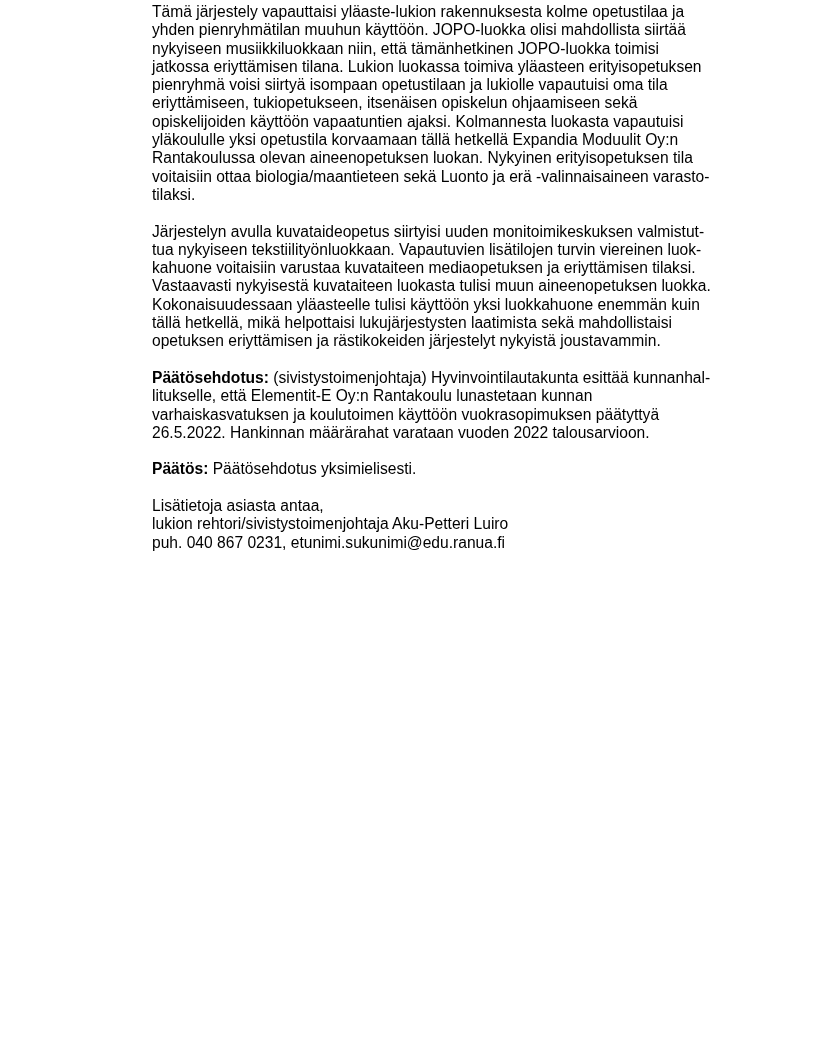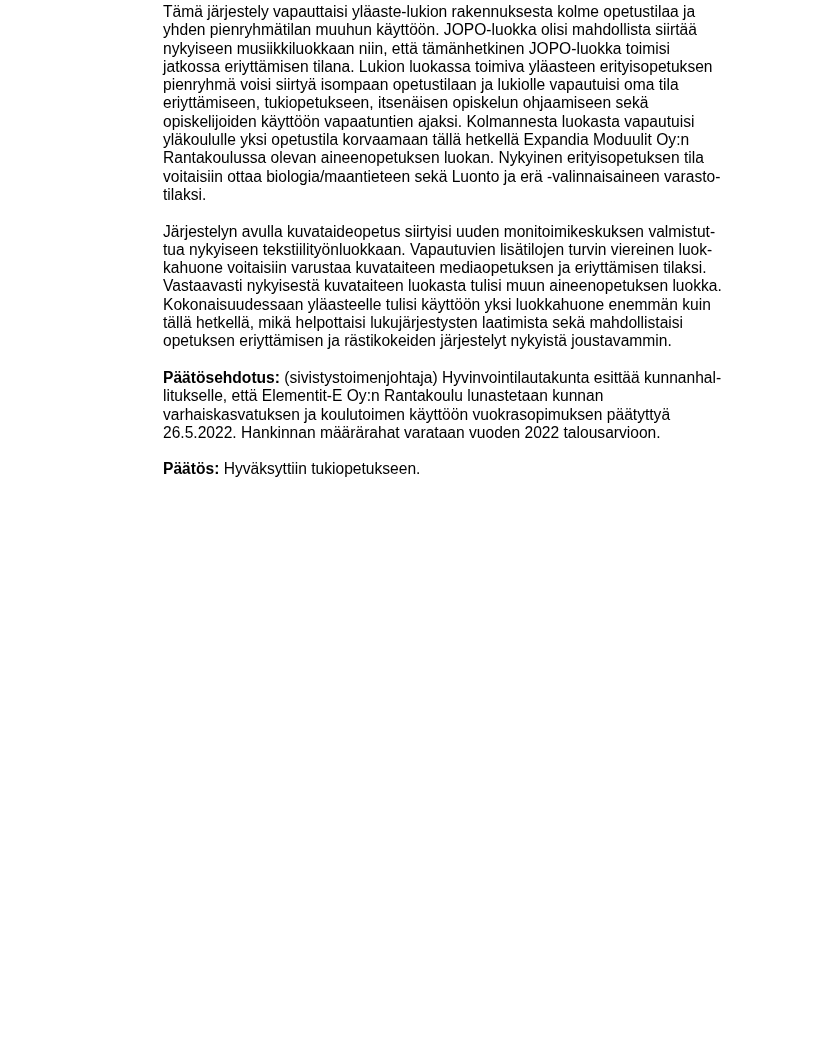--- a/index.html
+++ b/index.html
@@ -11,21 +11,21 @@
     width: 816px;
     height: 1056px;
     position: relative;
     font-family: "Liberation Sans", sans-serif;
     font-size: 15.6px;
     color: #000000;
     overflow: hidden;
   }
   .content {
     position: absolute;
-    left: 163px;
+    left: 152px;
     top: 3px;
     width: 592px;
     white-space: pre-line;
   }
   .para {
     margin: 0 0 18.3px 0;
     line-height: 18.3px;
   }
   .lead-label {
     font-weight: bold;
@@ -46,13 +46,15 @@
 voitaisiin ottaa biologia/maantieteen sekä Luonto ja erä -valinnaisaineen varasto-
 tilaksi.</p><p class="para">Järjestelyn avulla kuvataideopetus siirtyisi uuden monitoimikeskuksen valmistut-
 tua nykyiseen tekstiilityönluokkaan. Vapautuvien lisätilojen turvin viereinen luok-
 kahuone voitaisiin varustaa kuvataiteen mediaopetuksen ja eriyttämisen tilaksi.
 Vastaavasti nykyisestä kuvataiteen luokasta tulisi muun aineenopetuksen luokka.
 Kokonaisuudessaan yläasteelle tulisi käyttöön yksi luokkahuone enemmän kuin
 tällä hetkellä, mikä helpottaisi lukujärjestysten laatimista sekä mahdollistaisi
 opetuksen eriyttämisen ja rästikokeiden järjestelyt nykyistä joustavammin.</p><p class="para"><span class="lead-label">Päätösehdotus:</span><span> (sivistystoimenjohtaja) Hyvinvointilautakunta esittää kunnanhal-
 litukselle, että Elementit-E Oy:n Rantakoulu lunastetaan kunnan
 varhaiskasvatuksen ja koulutoimen käyttöön vuokrasopimuksen päätyttyä
-26.5.2022. Hankinnan määrärahat varataan vuoden 2022 talousarvioon.</span></p><p class="para"><span class="lead-label">Päätös:</span><span> Hyväksyttiin tukiopetukseen.</span></p></div>
+26.5.2022. Hankinnan määrärahat varataan vuoden 2022 talousarvioon.</span></p><p class="para"><span class="lead-label">Päätös:</span><span> Päätösehdotus yksimielisesti.</span></p><p class="para">Lisätietoja asiasta antaa,
+lukion rehtori/sivistystoimenjohtaja Aku-Petteri Luiro
+puh. 040 867 0231, etunimi.sukunimi@edu.ranua.fi</p></div>
 
 </body></html>

